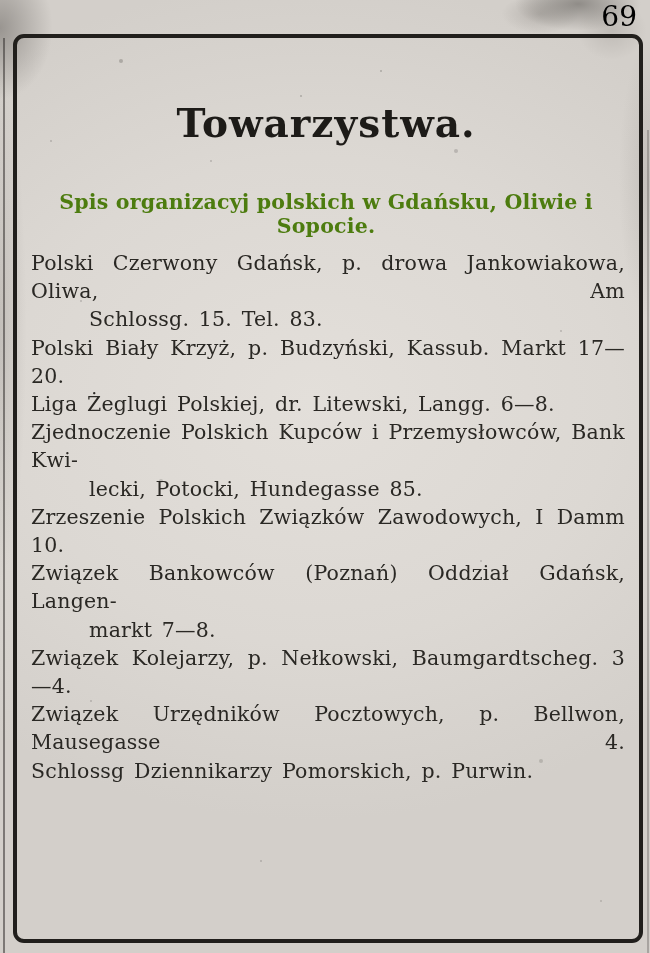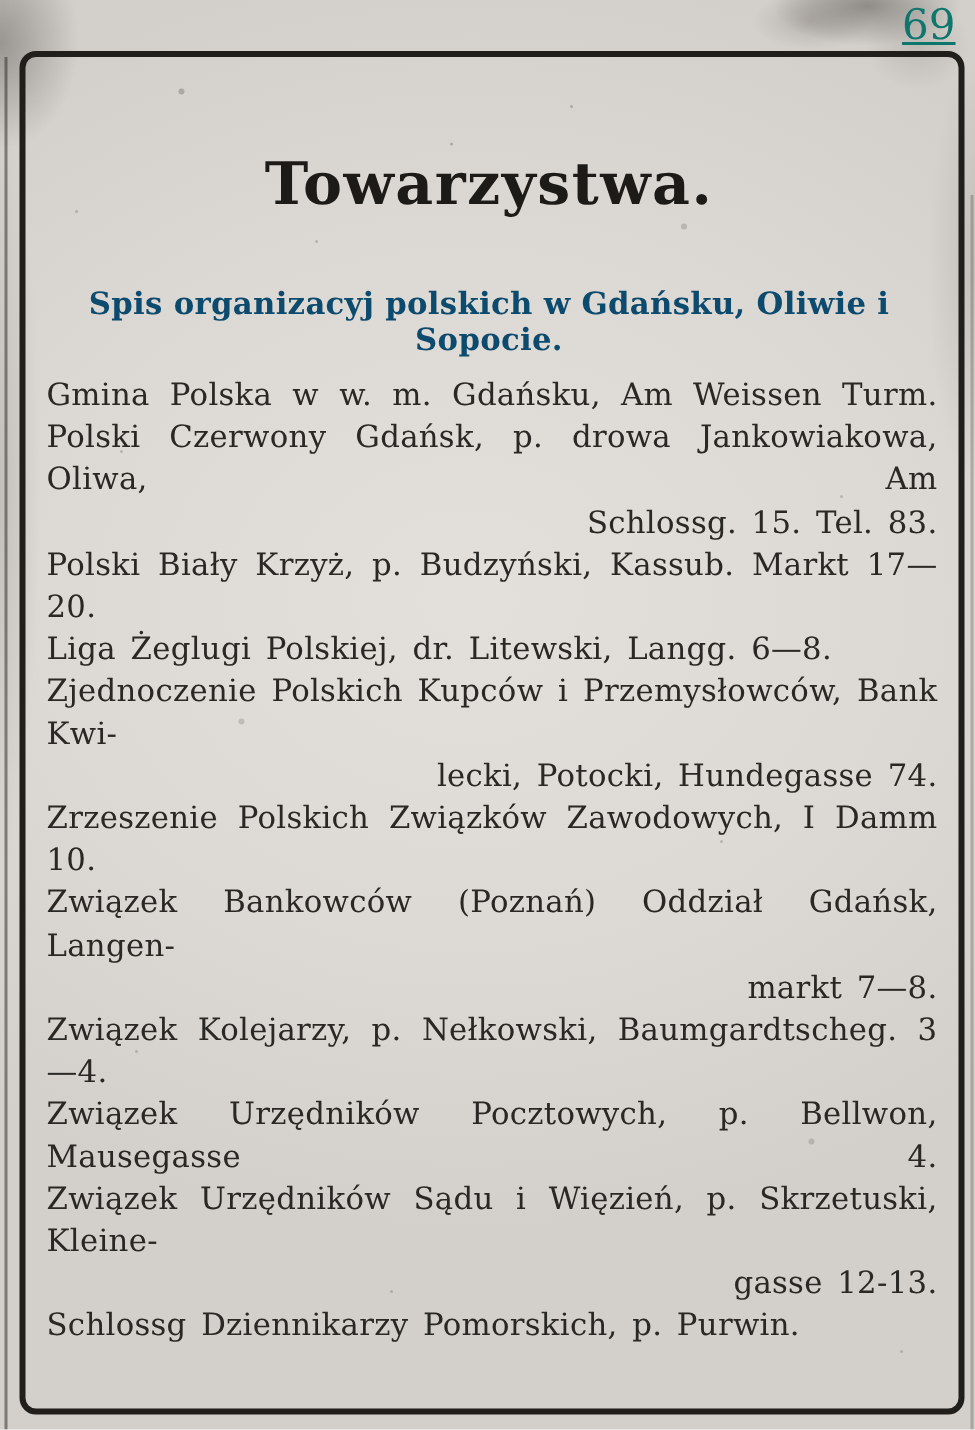--- a/index.html
+++ b/index.html
@@ -33,21 +33,21 @@
       120px 60px 0 1px rgba(70,66,62,.28), 300px 95px 0 0 rgba(70,66,62,.30),
       210px 160px 0 0 rgba(70,66,62,.25), 455px 150px 0 1px rgba(70,66,62,.22),
       80px 300px 0 0 rgba(70,66,62,.25),  560px 330px 0 0 rgba(70,66,62,.25),
       160px 480px 0 1px rgba(70,66,62,.20), 480px 560px 0 0 rgba(70,66,62,.25),
       90px 700px 0 0 rgba(70,66,62,.25),  540px 760px 0 1px rgba(70,66,62,.20),
       260px 860px 0 0 rgba(70,66,62,.25), 600px 900px 0 0 rgba(70,66,62,.22),
       380px 70px 0 0 rgba(70,66,62,.30),  50px 140px 0 0 rgba(70,66,62,.25);
   }
   .page-number {
     position: absolute; top: 2px; right: 13px;
-    font-size: 28px; line-height: 30px; color: #0f766e; text-decoration: underline;
+    font-size: 28px; line-height: 30px; color: #000000;
   }
   .frame {
     position: absolute; left: 13px; top: 34px;
     width: 630px; height: 909px;
     box-sizing: border-box;
     border: 4px solid #211f1c;
     border-radius: 11px;
     padding: 0 14px 0 10px;
   }
   .title {
@@ -59,79 +59,72 @@
     letter-spacing: 1px;
     color: #1d1b18;
   }
   .subtitle {
     margin-top: 44px;
     text-align: center;
     font-weight: bold;
     font-size: 20.5px;
     line-height: 24px;
     letter-spacing: .2px;
-    color: #0c4a6e;
+    color: #4d7c0f;
   }
   .directory { margin-top: 11px; }
   .entry { margin: 0; }
   .entry .line {
     font-size: 20.5px;
     line-height: 28.2px;
     letter-spacing: .2px;
     word-spacing: 3px;
     padding-left: 4px;
     white-space: normal;
   }
-  .entry .line.cont { padding-left: 62px; text-align: right; }
+  .entry .line.cont { padding-left: 62px; }
   .entry .line.just { text-align: justify; text-align-last: justify; }
 </style>
 </head>
 <body>
 
 <div class="edge-line-left"></div>
 <div class="edge-line-right"></div>
 <div class="freckles"></div>
 
 <div class="page-number">69</div>
 
 <div class="frame">
   <div class="title">Towarzystwa.</div>
   <div class="subtitle">Spis organizacyj polskich w Gdańsku, Oliwie i Sopocie.</div>
   <div class="directory">
       <div class="entry">
-        <div class="line just">Gmina Polska w w. m. Gdańsku, Am Weissen Turm.</div>
-      </div>
-      <div class="entry">
         <div class="line just">Polski Czerwony Gdańsk, p. drowa Jankowiakowa, Oliwa, Am</div>
         <div class="line cont">Schlossg. 15. Tel. 83.</div>
       </div>
       <div class="entry">
         <div class="line just">Polski Biały Krzyż, p. Budzyński, Kassub. Markt 17—20.</div>
       </div>
       <div class="entry">
         <div class="line">Liga Żeglugi Polskiej, dr. Litewski, Langg. 6—8.</div>
       </div>
       <div class="entry">
         <div class="line just">Zjednoczenie Polskich Kupców i Przemysłowców, Bank Kwi-</div>
-        <div class="line cont">lecki, Potocki, Hundegasse 74.</div>
+        <div class="line cont">lecki, Potocki, Hundegasse 85.</div>
       </div>
       <div class="entry">
         <div class="line just">Zrzeszenie Polskich Związków Zawodowych, I Damm 10.</div>
       </div>
       <div class="entry">
         <div class="line just">Związek Bankowców (Poznań) Oddział Gdańsk, Langen-</div>
         <div class="line cont">markt 7—8.</div>
       </div>
       <div class="entry">
         <div class="line just">Związek Kolejarzy, p. Nełkowski, Baumgardtscheg. 3—4.</div>
       </div>
       <div class="entry">
         <div class="line just">Związek Urzędników Pocztowych, p. Bellwon, Mausegasse 4.</div>
       </div>
       <div class="entry">
-        <div class="line just">Związek Urzędników Sądu i Więzień, p. Skrzetuski, Kleine-</div>
-        <div class="line cont">gasse 12-13.</div>
-      </div>
-      <div class="entry">
         <div class="line">Schlossg Dziennikarzy Pomorskich, p. Purwin.</div>
       </div>
     </div>
 </div>
 
 </body></html>

